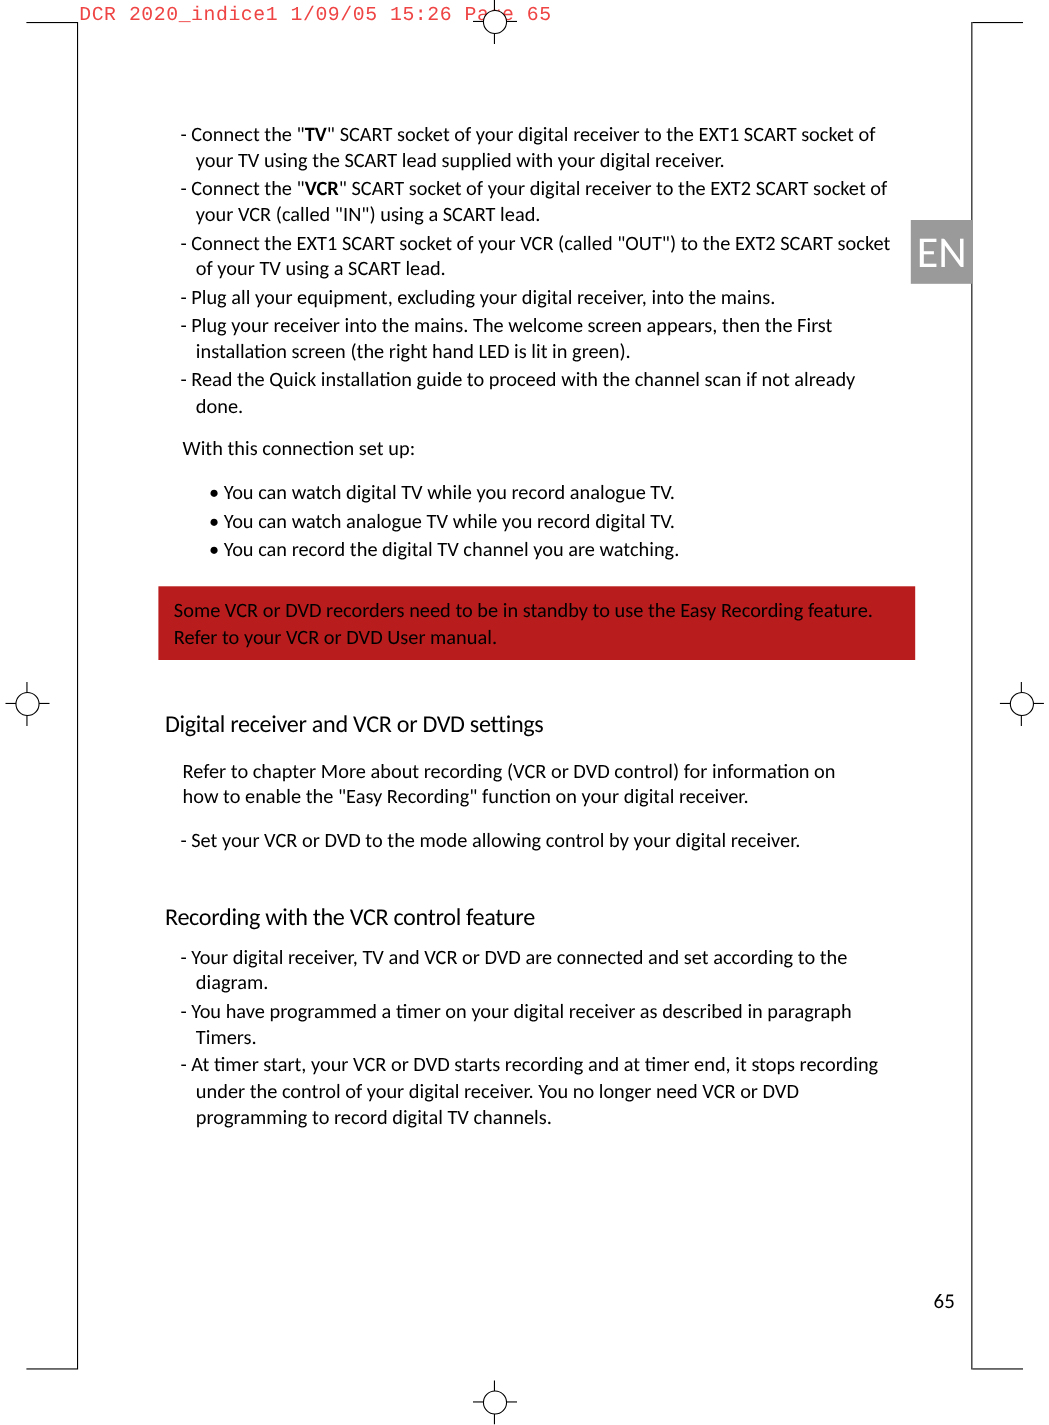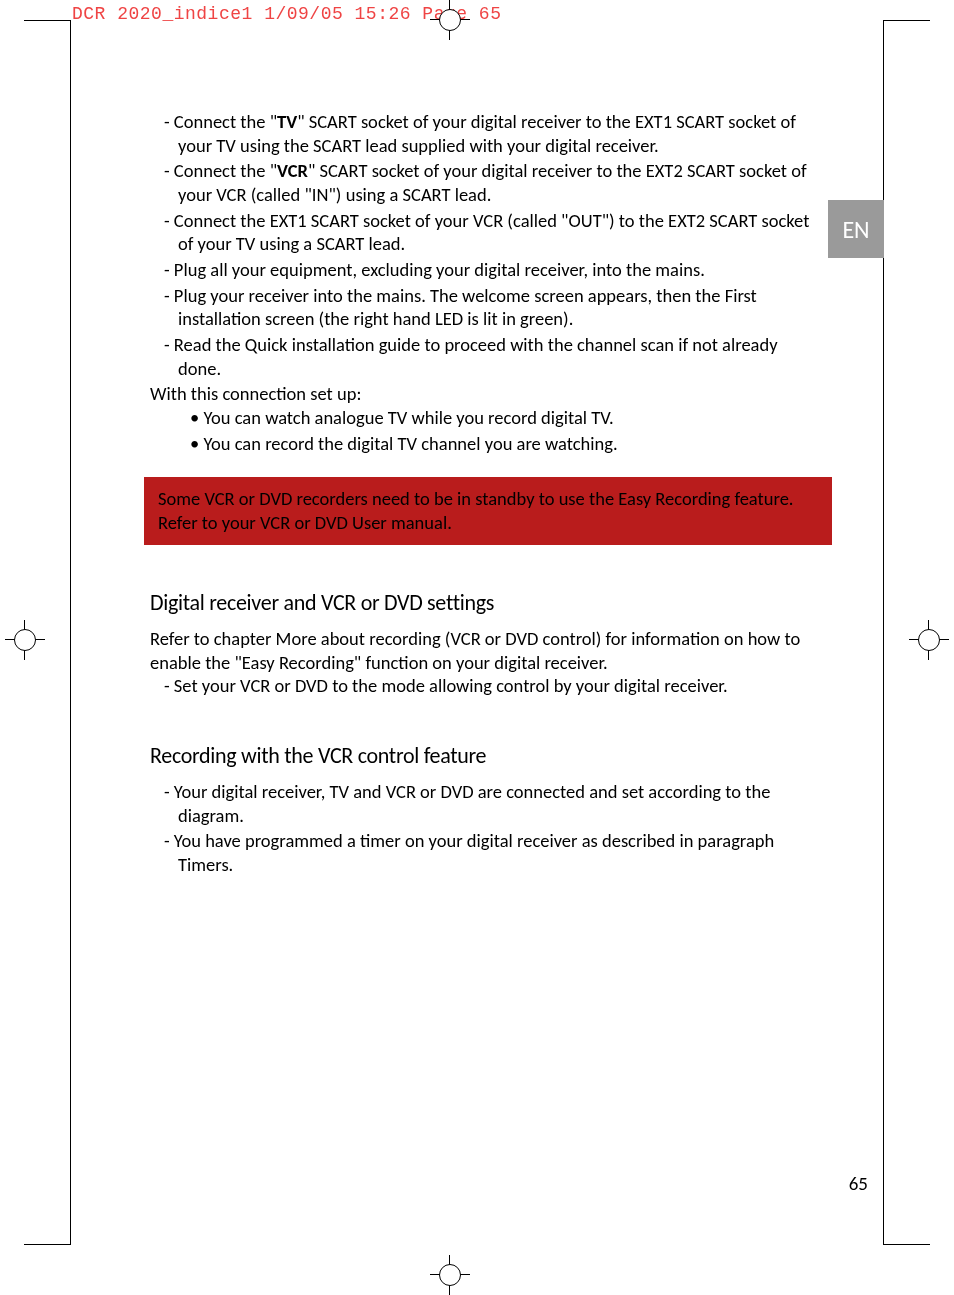--- a/index.html
+++ b/index.html
@@ -60,37 +60,37 @@
 
   
   .lang-tab {
     position: absolute;
     right: 70px;
     top: 200px;
     width: 56px;
     height: 58px;
     background: #9a9a9a;
     color: #fff;
-    font-size: 24px;
+    font-size: 40px;
     display: flex;
     align-items: center;
     justify-content: center;
     font-weight: 400;
   }
 
   
   .content {
     position: absolute;
     top: 110px;
     left: 150px;
     width: 660px;
     font-size: 18.5px;
     line-height: 1.28;
   }
-  .content p { margin: 0; }
+  .content p { margin: 16px; }
   .dash-list {
     list-style: none;
     padding: 0;
     margin: 0;
   }
   .dash-list > li {
     padding-left: 28px;
     text-indent: -14px;
     margin-bottom: 2px;
   }
@@ -181,33 +181,35 @@
     </li>
     <li>Connect the EXT1 SCART socket of your VCR (called "OUT") to the EXT2 SCART socket of your TV using a SCART lead.</li>
     <li>Plug all your equipment, excluding your digital receiver, into the mains.</li>
     <li>Plug your receiver into the mains. The welcome screen appears, then the First installation screen (the right hand LED is lit in green).</li>
     <li>Read the Quick installation guide to proceed with the channel scan if not already done.</li>
   </ul>
 
   <p class="para">With this connection set up:</p>
 
   <ul class="bullet-list">
+    <li>You can watch digital TV while you record analogue TV.</li>
     <li>You can watch analogue TV while you record digital TV.</li>
     <li>You can record the digital TV channel you are watching.</li>
   </ul>
 
   <div class="note-box">Some VCR or DVD recorders need to be in standby to use the Easy Recording feature. Refer to your VCR or DVD User manual.</div>
 
   <h2>Digital receiver and VCR or DVD settings</h2>
   <p>Refer to chapter More about recording (VCR or DVD control) for information on how to enable the "Easy Recording" function on your digital receiver.</p>
   <ul class="dash-list">
     <li>Set your VCR or DVD to the mode allowing control by your digital receiver.</li>
   </ul>
 
   <h2>Recording with the VCR control feature</h2>
   <ul class="dash-list">
     <li>Your digital receiver, TV and VCR or DVD are connected and set according to the diagram.</li>
     <li>You have programmed a timer on your digital receiver as described in paragraph Timers.</li>
+    <li>At timer start, your VCR or DVD starts recording and at timer end, it stops recording under the control of your digital receiver. You no longer need VCR or DVD programming to record digital TV channels.</li>
   </ul>
 
 </div>
 
 <div class="page-num">65</div>
 
 </body></html>

